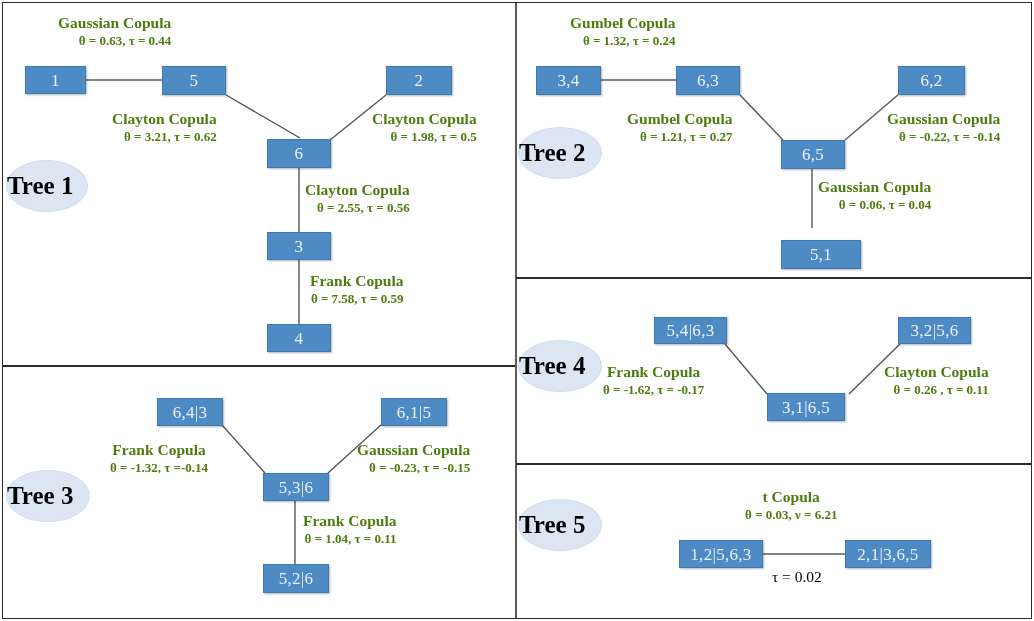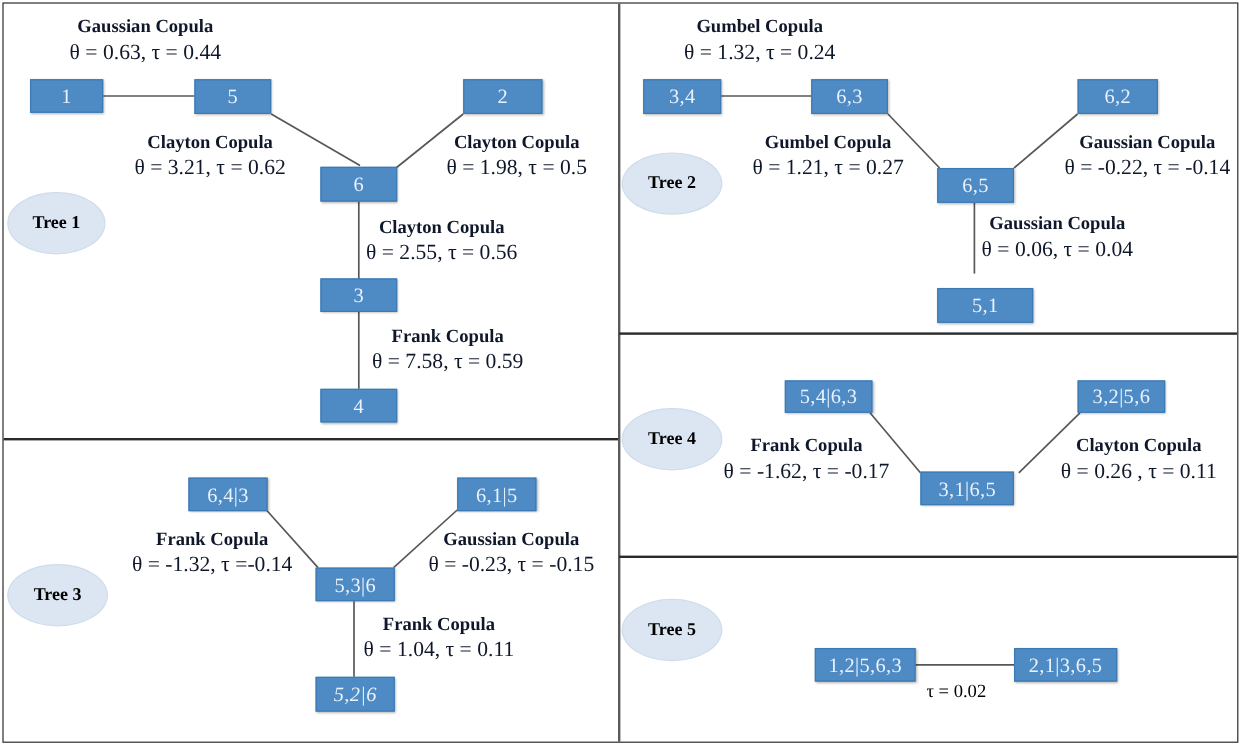--- a/index.html
+++ b/index.html
@@ -50,45 +50,46 @@
     position:absolute;left:0;top:0;width:1034px;height:621px;
     pointer-events:none;
   }
   svg.edges line{stroke:#575757;stroke-width:1.4;}
   
   .treebadge{
     position:absolute;
     background:#dce6f2;
     border:1px solid #cfdcec;
     border-radius:50%;
-    display:flex;align-items:center;justify-content:center;
+    display:flex;align-items:center;
     font-family:"Liberation Serif", serif;
     font-weight:bold;
-    font-size:15px;
+    font-size:25px;
     color:#000;
     white-space:nowrap;
   }
   
   .lab{
     position:absolute;
     font-family:"Liberation Serif", serif;
-    color:#0f172a;
+    color:#4d7c0f;
     white-space:nowrap;
     line-height:1.22;
   }
   .lab .name{
     display:block;
     font-weight:bold;
     font-size:15.5px;
     text-align:center;
   }
   .lab .params{
     display:block;
-    font-size:18px;
+    font-size:13px;
     text-align:right;
+    font-weight:bold;
   }
   .single{
     position:absolute;
     font-family:"Liberation Serif", serif;
     font-size:15.5px;
     color:#000;
     white-space:nowrap;
   }
 </style>
 </head>
@@ -212,21 +213,21 @@
 
   <div class="node" style="left:157px;top:398px;width:66px;height:28px;">
     <span>6,4|3</span>
   </div>
   <div class="node" style="left:381px;top:398px;width:66px;height:28px;">
     <span>6,1|5</span>
   </div>
   <div class="node" style="left:263px;top:473px;width:66px;height:28px;">
     <span>5,3|6</span>
   </div>
-  <div class="node" style="left:263px;top:564px;width:66px;height:29px;font-style:italic;">
+  <div class="node" style="left:263px;top:564px;width:66px;height:29px;">
     <span>5,2|6</span>
   </div>
 
   <div class="lab" style="left:110px;top:441px;">
     <span class="name">Frank Copula</span>
     <span class="params">θ = -1.32, τ =-0.14</span>
   </div>
   <div class="lab" style="left:357px;top:441px;">
     <span class="name">Gaussian Copula</span>
     <span class="params">θ = -0.23, τ = -0.15</span>
@@ -263,15 +264,19 @@
     <span>Tree 5</span>
   </div>
 
   <div class="node" style="left:679px;top:540px;width:84px;height:28px;">
     <span>1,2|5,6,3</span>
   </div>
   <div class="node" style="left:845px;top:540px;width:86px;height:28px;">
     <span>2,1|3,6,5</span>
   </div>
 
+  <div class="lab" style="left:745px;top:488px;">
+    <span class="name">t Copula</span>
+    <span class="params">θ = 0.03, ν = 6.21</span>
+  </div>
   <div class="single" style="left:772px;top:568px;">τ = 0.02</div>
 
 </div>
 
 </body></html>

